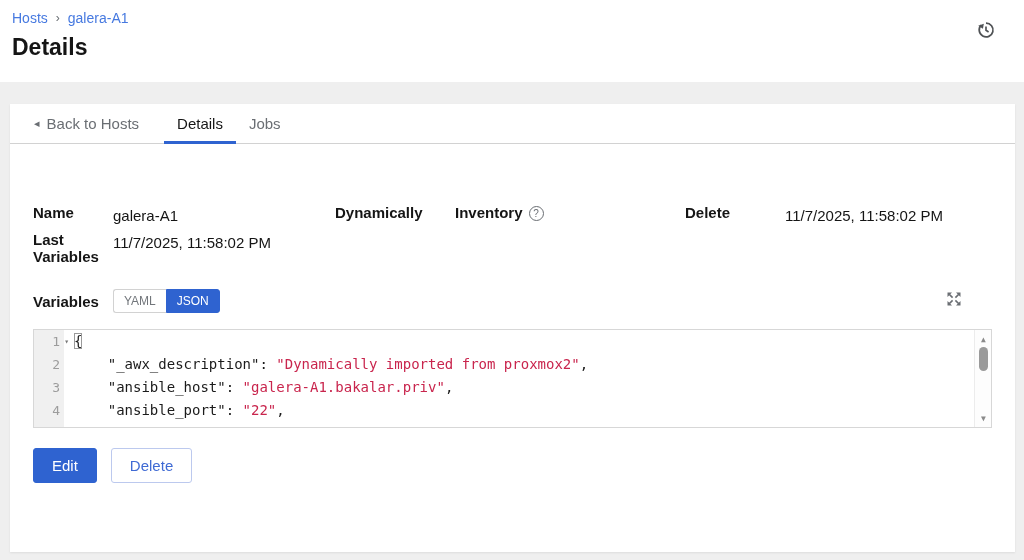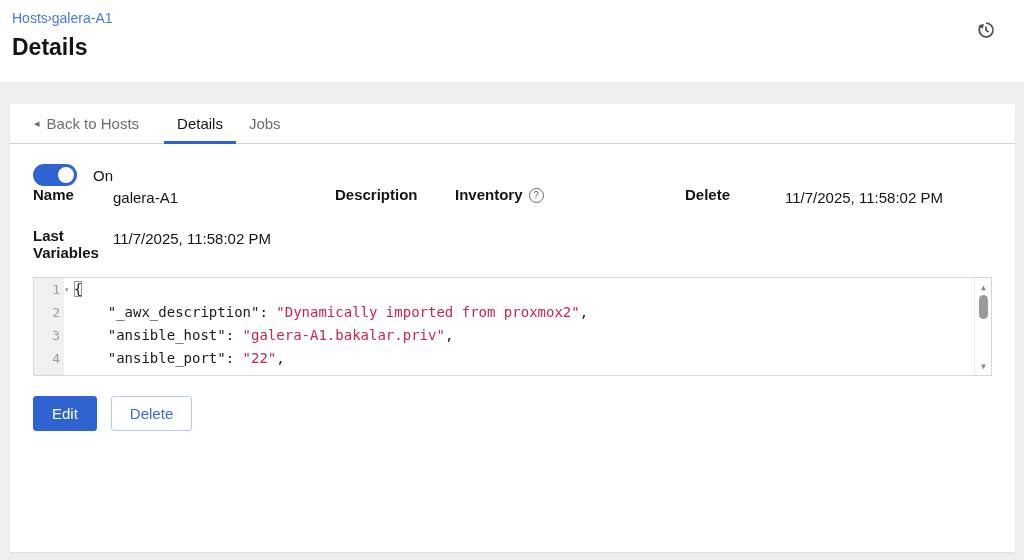--- a/index.html
+++ b/index.html
@@ -1,21 +1,21 @@
 <!DOCTYPE html>
 <html style="--accent: #2f63d0; --link: #4679e0; --code-string: #c9254d; --page-bg: #efefef; --border: #d2d2d2;"><head>
 <meta charset="utf-8">
 <style>
   * { margin:0; padding:0; box-sizing:border-box; }
   html,body { width:1024px; height:560px; overflow:hidden;
     font-family:"Liberation Sans", sans-serif; background:#fff; color:#151515; }
 
   
   .top-header { height:82px; background:#fff; position:relative; padding:10px 12px 0 12px; }
-  .breadcrumb { font-size:14px; display:flex; align-items:center; gap:0; }
+  .breadcrumb { font-size:14px; display:flex; align-items:center; gap:8px; }
   .breadcrumb a { color:var(--link); text-decoration:none; cursor:pointer; }
   .crumb-sep { color:#6a6e73; font-size:12px; }
   .page-title { font-size:23px; font-weight:700; margin-top:8px; color:#151515; }
   .history-btn { position:absolute; right:28px; top:20px; cursor:pointer; }
 
   
   .page-shell { height:478px; background:var(--page-bg); padding:22px 9px 8px 10px; }
   .card { background:#fff; height:100%; width:1005px; box-shadow:0 1px 2px rgba(0,0,0,.08); }
 
   
@@ -28,23 +28,23 @@
   .back-caret { font-size:11px; color:#6a6e73; }
 
   
   .card-content { padding:20px 23px 20px 23px; }
 
   .switch-row { display:flex; align-items:center; gap:16px; }
   .switch { width:44px; height:22px; border-radius:11px; background:var(--accent); position:relative; cursor:pointer; }
   .switch .knob { position:absolute; right:3px; top:3px; width:16px; height:16px; border-radius:50%; background:#fff; }
   .switch-label { font-size:15px; }
 
-  .detail-grid { display:grid;
+  .detail-grid { margin-top:40px; display:grid;
     grid-template-columns:80px 222px 120px 230px 100px auto;
-    row-gap:18px; font-size:15px; align-items:start; }
+    row-gap:4px; font-size:15px; align-items:start; }
   .d-label { font-weight:700; display:flex; align-items:flex-start; gap:6px; }
   .d-value { line-height:23px; }
   .d-value.link { color:var(--link); cursor:pointer; }
   .help-icon { display:inline-flex; align-items:center; justify-content:center;
     width:15px; height:15px; border:1px solid #6a6e73; border-radius:50%;
     font-size:10px; font-weight:400; color:#6a6e73; margin-top:2px; cursor:pointer; }
 
   
   .variables-row { margin-top:24px; display:flex; align-items:center; gap:14px; position:relative; }
   .variables-label { font-size:15px; font-weight:700; }
@@ -111,44 +111,54 @@
       <div class="tab back">
         <span class="back-caret">◂</span>
         <span>Back to Hosts</span>
       </div>
       <div class="tab active">Details</div>
       <div class="tab">Jobs</div>
     </div>
 
     <div class="card-content">
 
-      <div class="switch-row">
-        <div class="switch">
-          <div class="knob"></div>
-        </div>
-        <span class="switch-label">On</span>
-      </div>
 
       <div class="detail-grid">
         <div class="d-label">Name</div>
         <div class="d-value">galera-A1</div>
-        <div class="d-label">Description</div>
+        <div class="d-label">Dynamically</div>
         <div class="d-label">
           <span>Inventory</span>
           <span class="help-icon">?</span>
         </div>
 
         <div class="d-label">Delete</div>
         <div class="d-value">11/7/2025, 11:58:02 PM</div>
         <div class="d-label">Last Variables</div>
         <div class="d-value">11/7/2025, 11:58:02 PM</div>
         <div></div>
           <div></div>
       </div>
 
+      <div class="variables-row">
+        <span class="variables-label">Variables</span>
+        <div class="seg-group">
+          <button class="seg-btn first">YAML</button>
+          <button class="seg-btn selected">JSON</button>
+        </div>
+        <div class="expand-btn">
+          <svg width="16" height="16" viewBox="0 0 16 16">
+            <path d="M3.2 3.2 L6.6 6.6 M12.8 12.8 L9.4 9.4 M12.8 3.2 L9.4 6.6 M3.2 12.8 L6.6 9.4" stroke="#6a6e73" stroke-width="1.6" fill="none"></path>
+            <polygon points="1.5,1.5 6,1.5 1.5,6" fill="#6a6e73"></polygon>
+            <polygon points="14.5,14.5 10,14.5 14.5,10" fill="#6a6e73"></polygon>
+            <polygon points="14.5,1.5 10,1.5 14.5,6" fill="#6a6e73"></polygon>
+            <polygon points="1.5,14.5 6,14.5 1.5,10" fill="#6a6e73"></polygon>
+          </svg>
+        </div>
+      </div>
 
       <div class="code-editor">
         <div class="gutter-bg"></div>
         <div class="lines">
             <div class="code-line"><div class="gutter">1<span class="fold">▾</span></div><div class="code-text"><span class="bm">{</span></div></div>
             <div class="code-line"><div class="gutter">2</div><div class="code-text">    "_awx_description": <span class="str">"Dynamically imported from proxmox2"</span>,</div></div>
             <div class="code-line"><div class="gutter">3</div><div class="code-text">    "ansible_host": <span class="str">"galera-A1.bakalar.priv"</span>,</div></div>
             <div class="code-line"><div class="gutter">4</div><div class="code-text">    "ansible_port": <span class="str">"22"</span>,</div></div>
             <div class="code-line"><div class="gutter">5</div><div class="code-text">    "ansible_user": <span class="str">"root"</span>,</div></div>
           </div>

